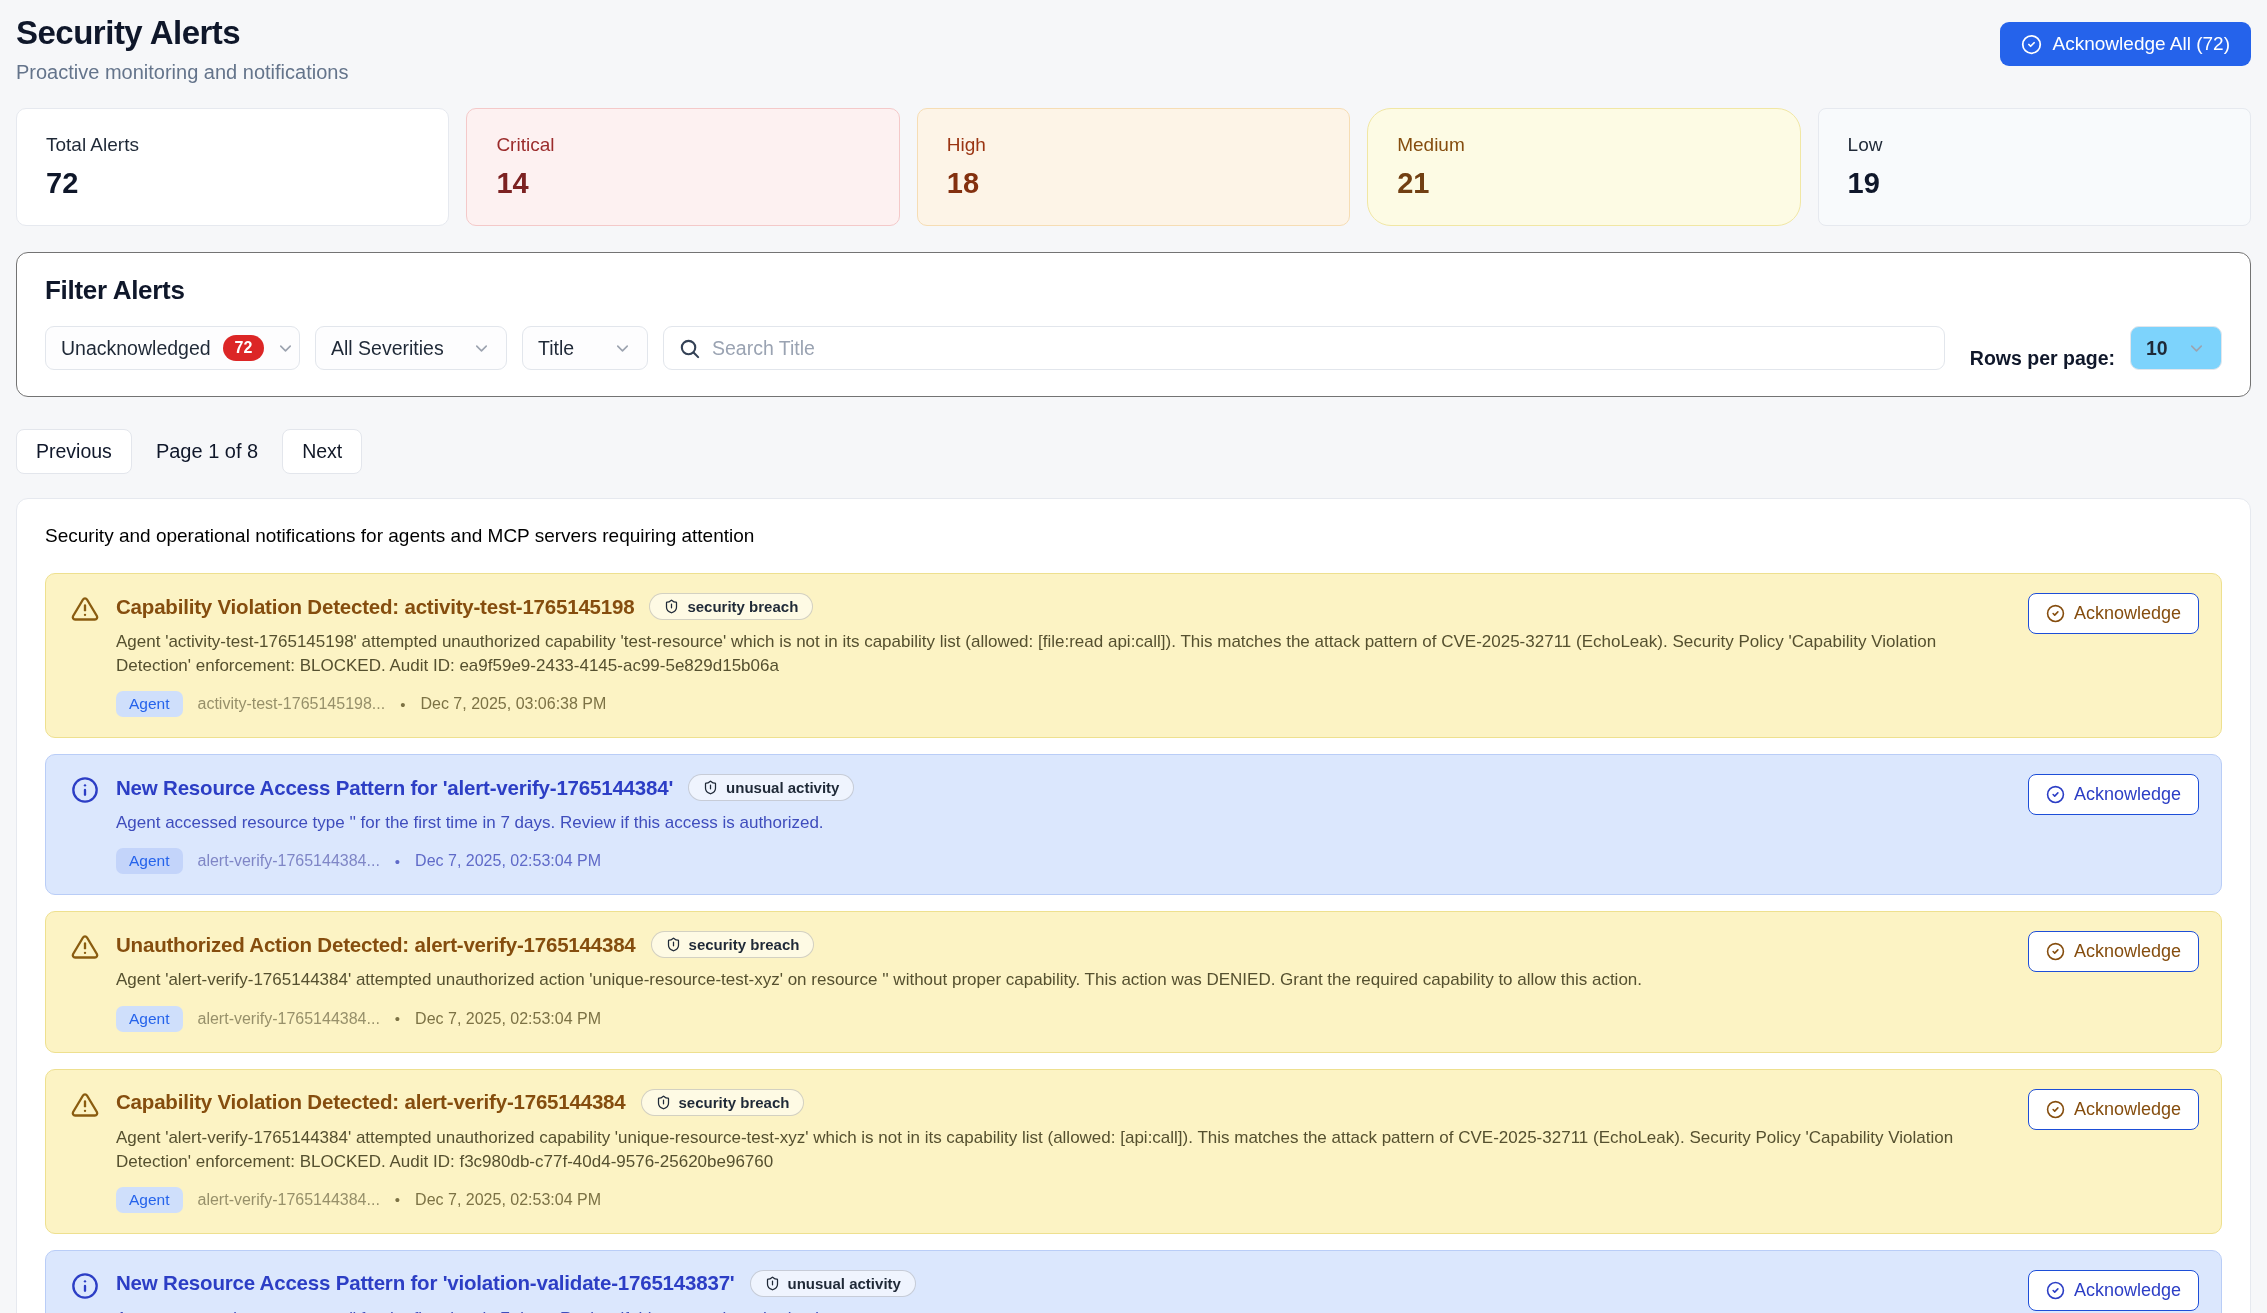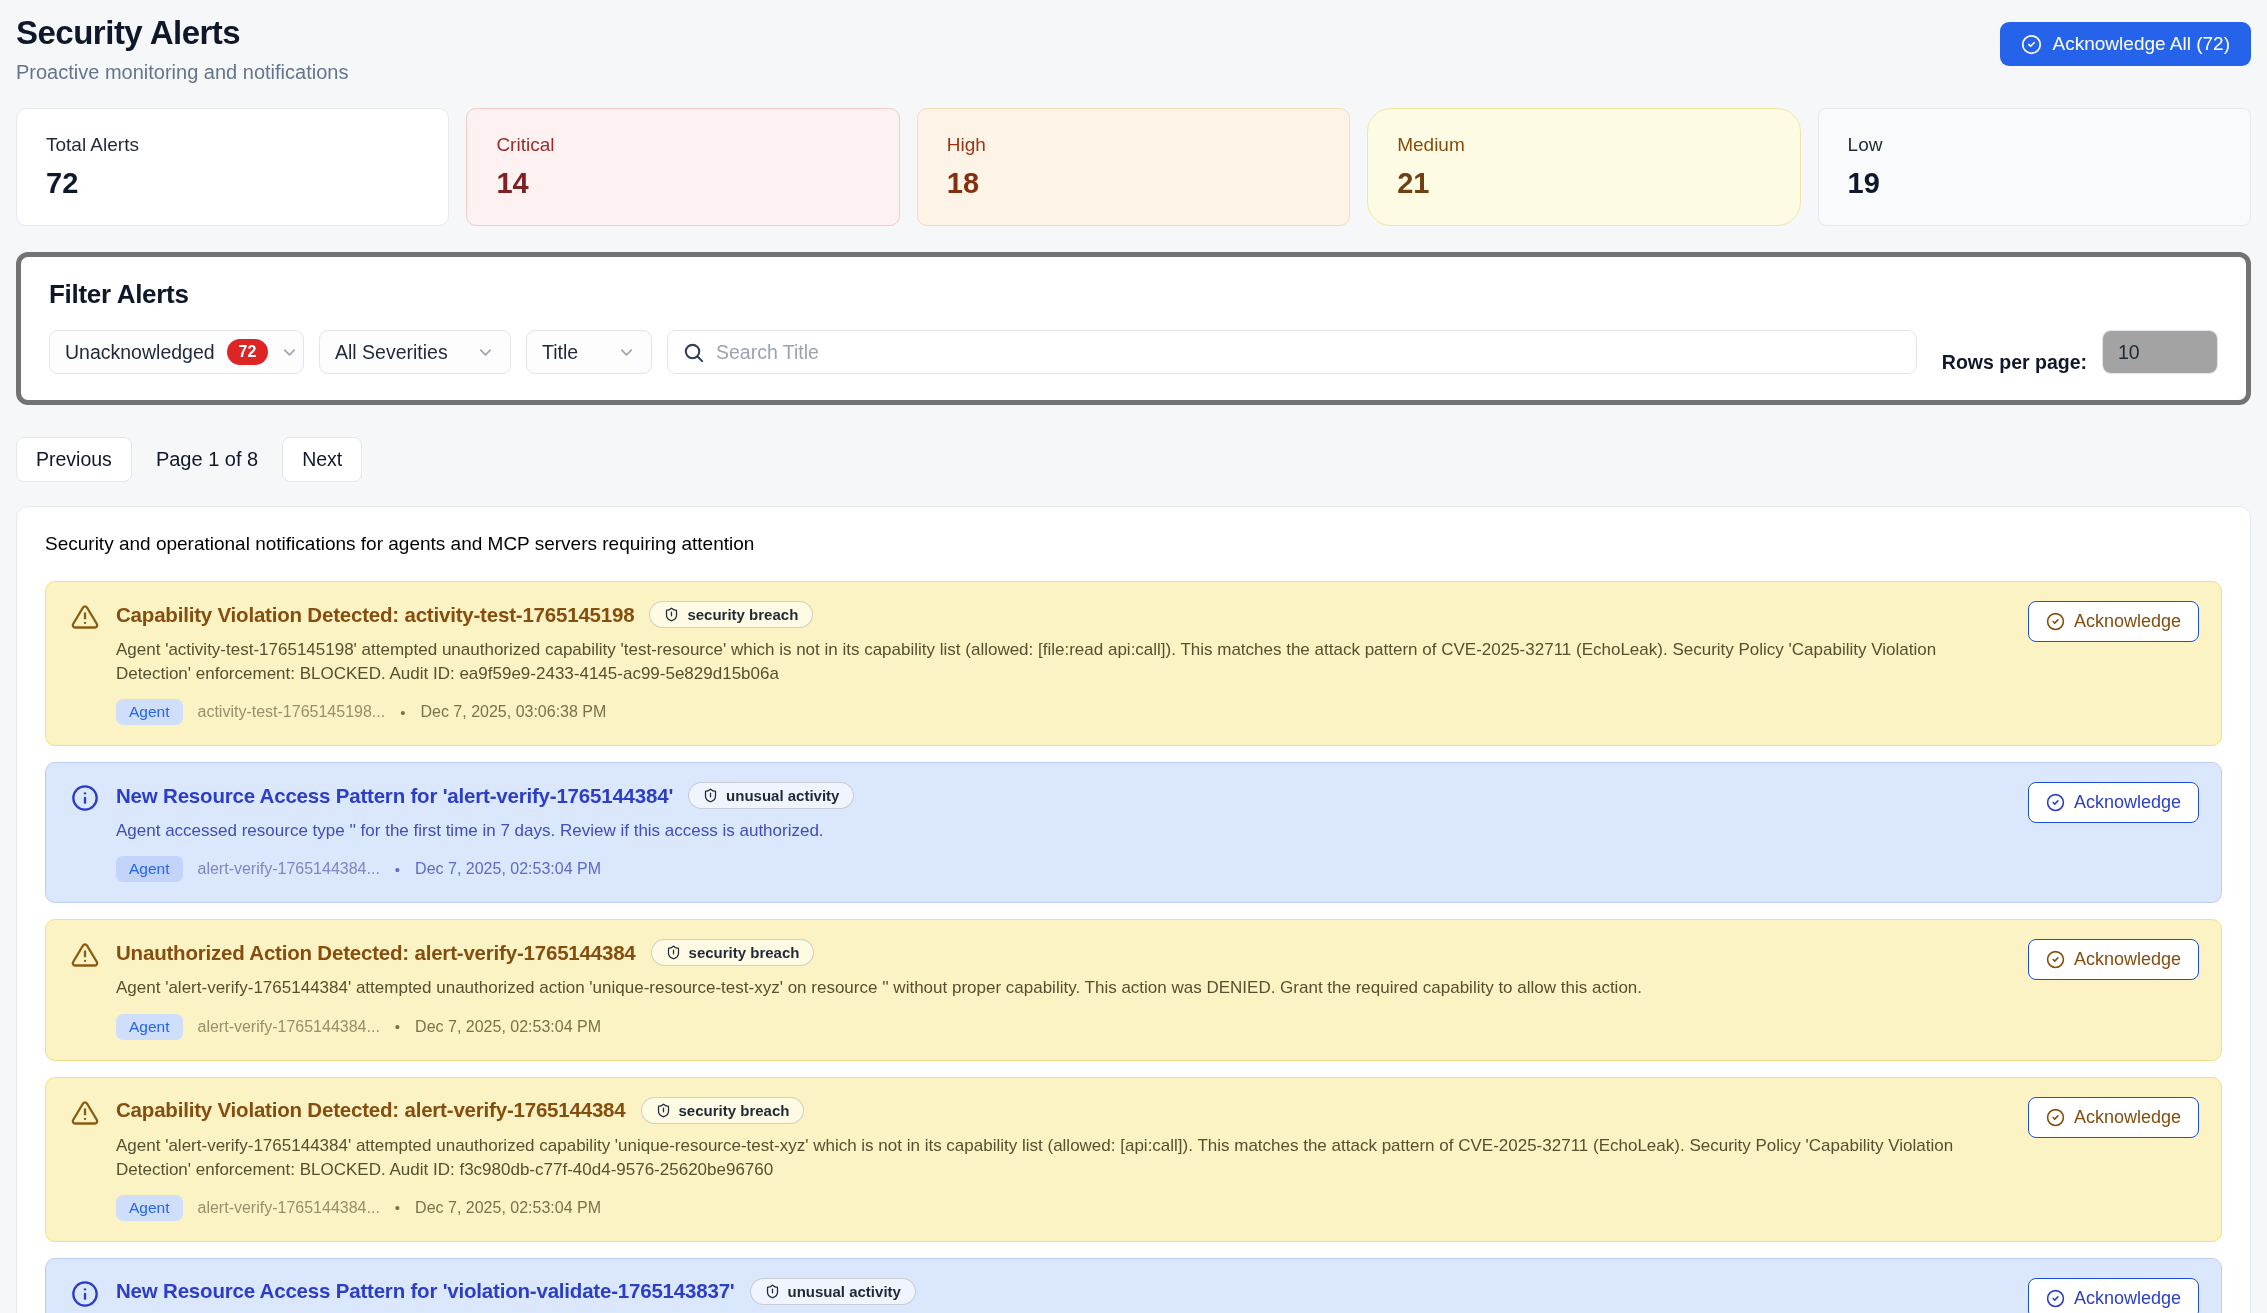--- a/index.html
+++ b/index.html
@@ -34,21 +34,21 @@
   .stat-high { background: #fdf4e7; border-color: #f6ddb4; }
   .stat-high .stat-label { color: #9a3412; }
   .stat-high .stat-value { color: #83300f; }
   .stat-medium { background: #fdfbe4; border-color: #f1e7a4; border-radius: 24px; }
   .stat-medium .stat-label { color: #854d0e; }
   .stat-medium .stat-value { color: #713f12; }
   .stat-low { background: #f8fafc; border-color: #e6e9ef; border-radius: 8px; }
 
   
   .filter-panel {
-    margin-top: 26px; background: #fff; border: 5px solid #737373;
+    margin-top: 26px; background: #fff; border: 1px solid #737373;
     border-radius: 12px; padding: 22px 28px 26px;
   }
   .filter-heading { font-size: 26px; font-weight: 700; letter-spacing: -0.3px; }
   .filter-controls { display: flex; align-items: flex-end; gap: 15px; margin-top: 20px; }
   .selectbox {
     display: flex; align-items: center; justify-content: space-between; gap: 12px;
     border: 1px solid #e2e6ec; background: #fdfdfe; border-radius: 9px;
     height: 44px; padding: 0 15px; font-size: 19.5px; color: #1f2937; cursor: pointer;
   }
   .selectbox .sel-left { display: flex; align-items: center; gap: 12px; }
@@ -65,21 +65,21 @@
     border: 1px solid #e2e6ec; background: #fff; border-radius: 9px;
     height: 44px; padding: 0 14px;
   }
   .searchbox svg { width: 23px; height: 23px; color: #334155; flex: none; }
   .searchbox input {
     border: none; outline: none; flex: 1; font-size: 19.5px; color: #1f2937;
     font-family: inherit; background: transparent;
   }
   .searchbox input::placeholder { color: #9aa3b2; }
   .rows-label { font-size: 19.5px; font-weight: 600; color: #0f172a; white-space: nowrap; margin-left: 10px; }
-  .w-rows { width: 116px; background: #a3a3a3; }
+  .w-rows { width: 92px; background: #7dd3fc; font-weight: bold; }
 
   
   .pagination { display: flex; align-items: center; gap: 24px; margin-top: 32px; }
   .page-btn {
     background: #fff; border: 1px solid #e3e6ec; border-radius: 8px;
     padding: 10px 19px; font-size: 19.5px; color: #111827; cursor: pointer; font-family: inherit;
   }
   .page-btn.disabled { color: #0f172a; }
   .page-status { font-size: 20px; color: #0f172a; }
 

